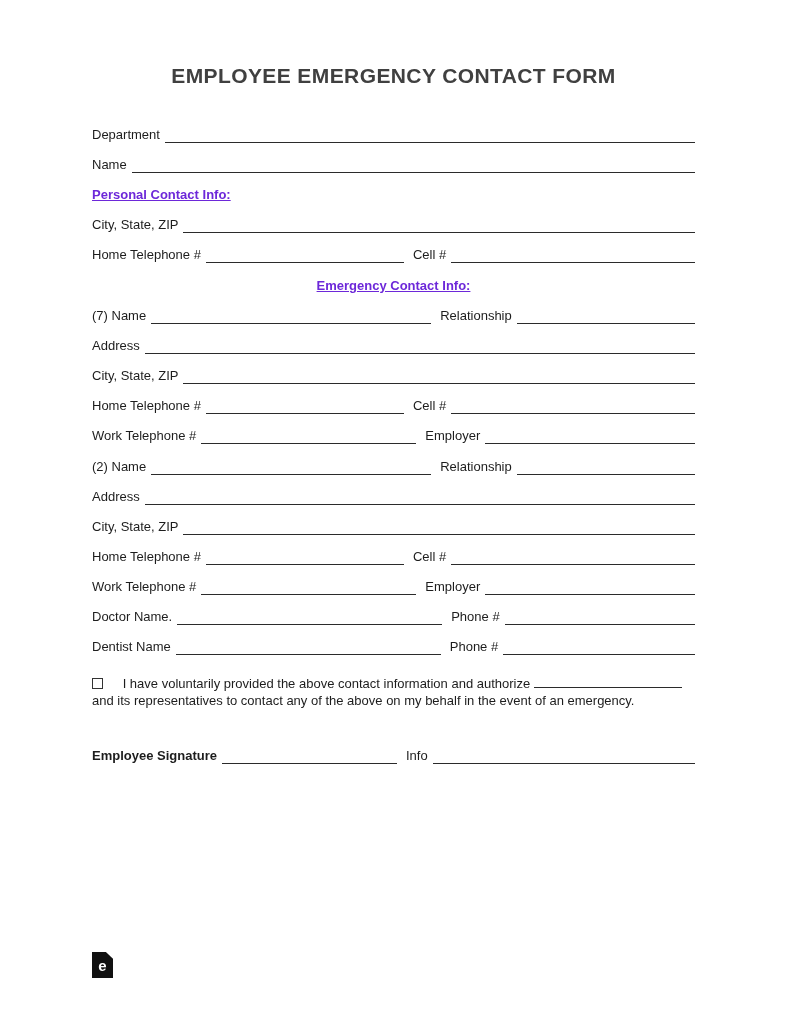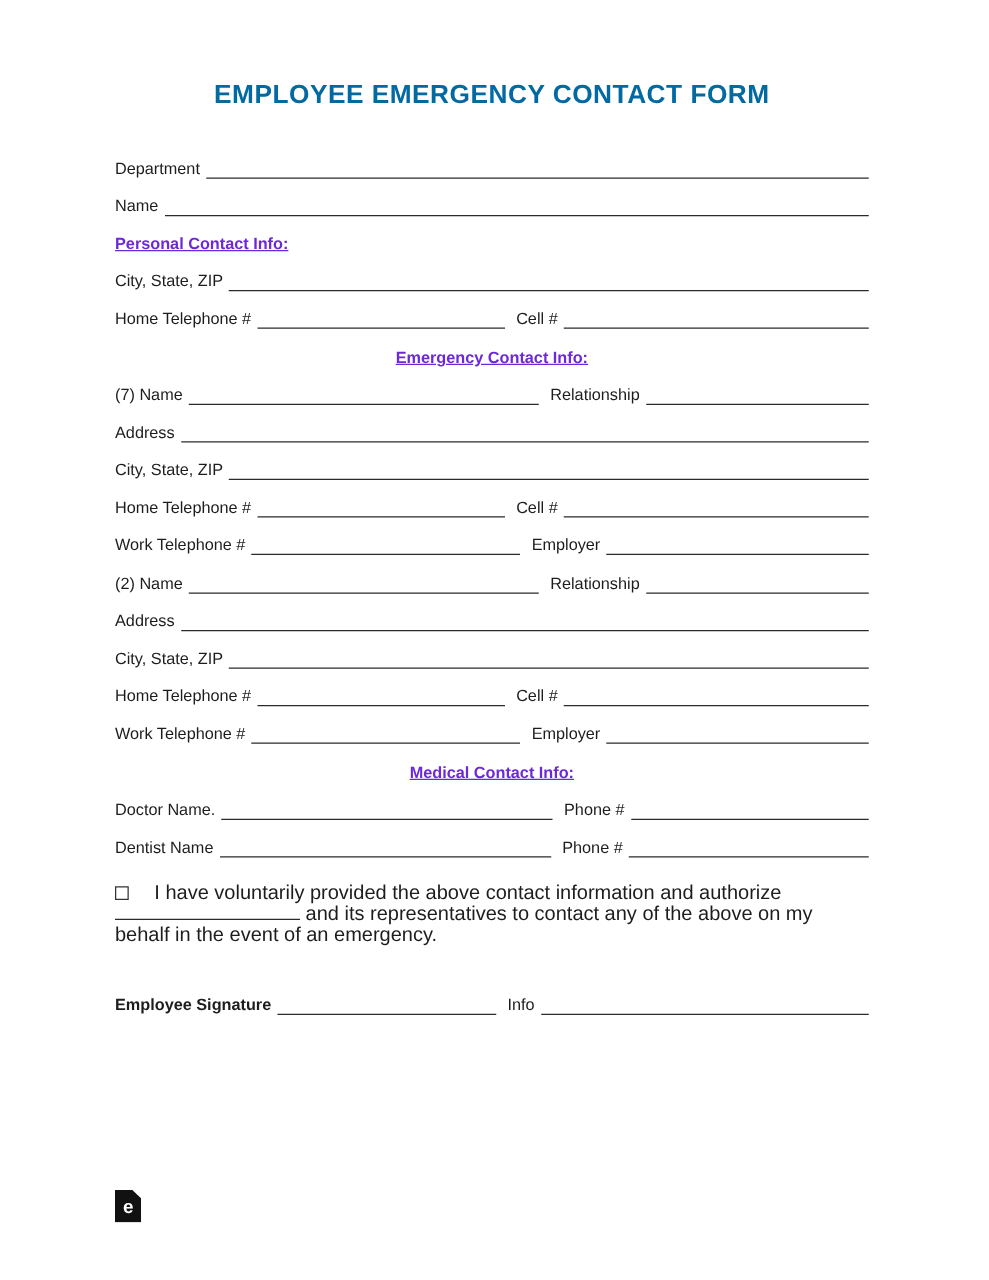--- a/index.html
+++ b/index.html
@@ -4,40 +4,40 @@
 <style>
   * { margin:0; padding:0; box-sizing:border-box; }
   html,body { background:#ffffff; }
   .page {
     width:791px; height:1024px; margin:0 auto; background:#ffffff;
     position:relative; font-family:"Liberation Sans", sans-serif; color:#1d1d1d;
     overflow:hidden;
   }
   .content { padding:64px 96px 0 92px; }
   .title {
-    text-align:center; font-size:21px; font-weight:bold; color:#0369a1;
+    text-align:center; font-size:21px; font-weight:bold; color:#404040;
     letter-spacing:0.4px; margin-bottom:38px;
   }
   .row { display:flex; align-items:flex-end; margin-bottom:13px; font-size:13px; line-height:17px; }
   .lbl { white-space:nowrap; }
   .lbl.second { margin-left:9px; }
   .lbl.bold { font-weight:bold; }
   .line { border-bottom:1px solid #2b2b2b; height:15px; margin-left:5px; }
   .line.grow { flex:1 1 auto; }
   .w198 { flex:0 0 198px; }
   .w215 { flex:0 0 215px; }
   .w265 { flex:0 0 265px; }
   .w280 { flex:0 0 280px; }
   .w175 { flex:0 0 175px; }
   .heading {
     font-size:13px; line-height:17px; font-weight:bold; text-decoration:underline;
     margin-bottom:13px; color:#6d28d9;
   }
   .gap { margin-top:14px;text-align:center; }
-  .auth { font-size:16px; line-height:17px; margin-top:20px; color:#1d1d1d; }
+  .auth { font-size:13px; line-height:17px; margin-top:20px; color:#1d1d1d; }
   .checkbox {
     display:inline-block; width:11px; height:11px; border:1.5px solid #333;
     margin-right:16px; vertical-align:-1px; background:#fff;
   }
   .blank-inline {
     display:inline-block; width:148px; height:13px;
     border-bottom:1px solid #2b2b2b; vertical-align:baseline;
   }
   .sig-row { margin-top:38px; }
   .logo {
@@ -125,21 +125,20 @@
       <span class="lbl second">Cell #</span>
       <span class="line grow"></span>
     </div>
     <div class="row">
       <span class="lbl">Work Telephone #</span>
       <span class="line w215"></span>
       <span class="lbl second">Employer</span>
       <span class="line grow"></span>
     </div>
 
-    <div class="heading gap">Medical Contact Info:</div>
     <div class="row">
       <span class="lbl">Doctor Name.</span>
       <span class="line w265"></span>
       <span class="lbl second">Phone #</span>
       <span class="line grow"></span>
     </div>
     <div class="row">
       <span class="lbl">Dentist Name</span>
       <span class="line w265"></span>
       <span class="lbl second">Phone #</span>

